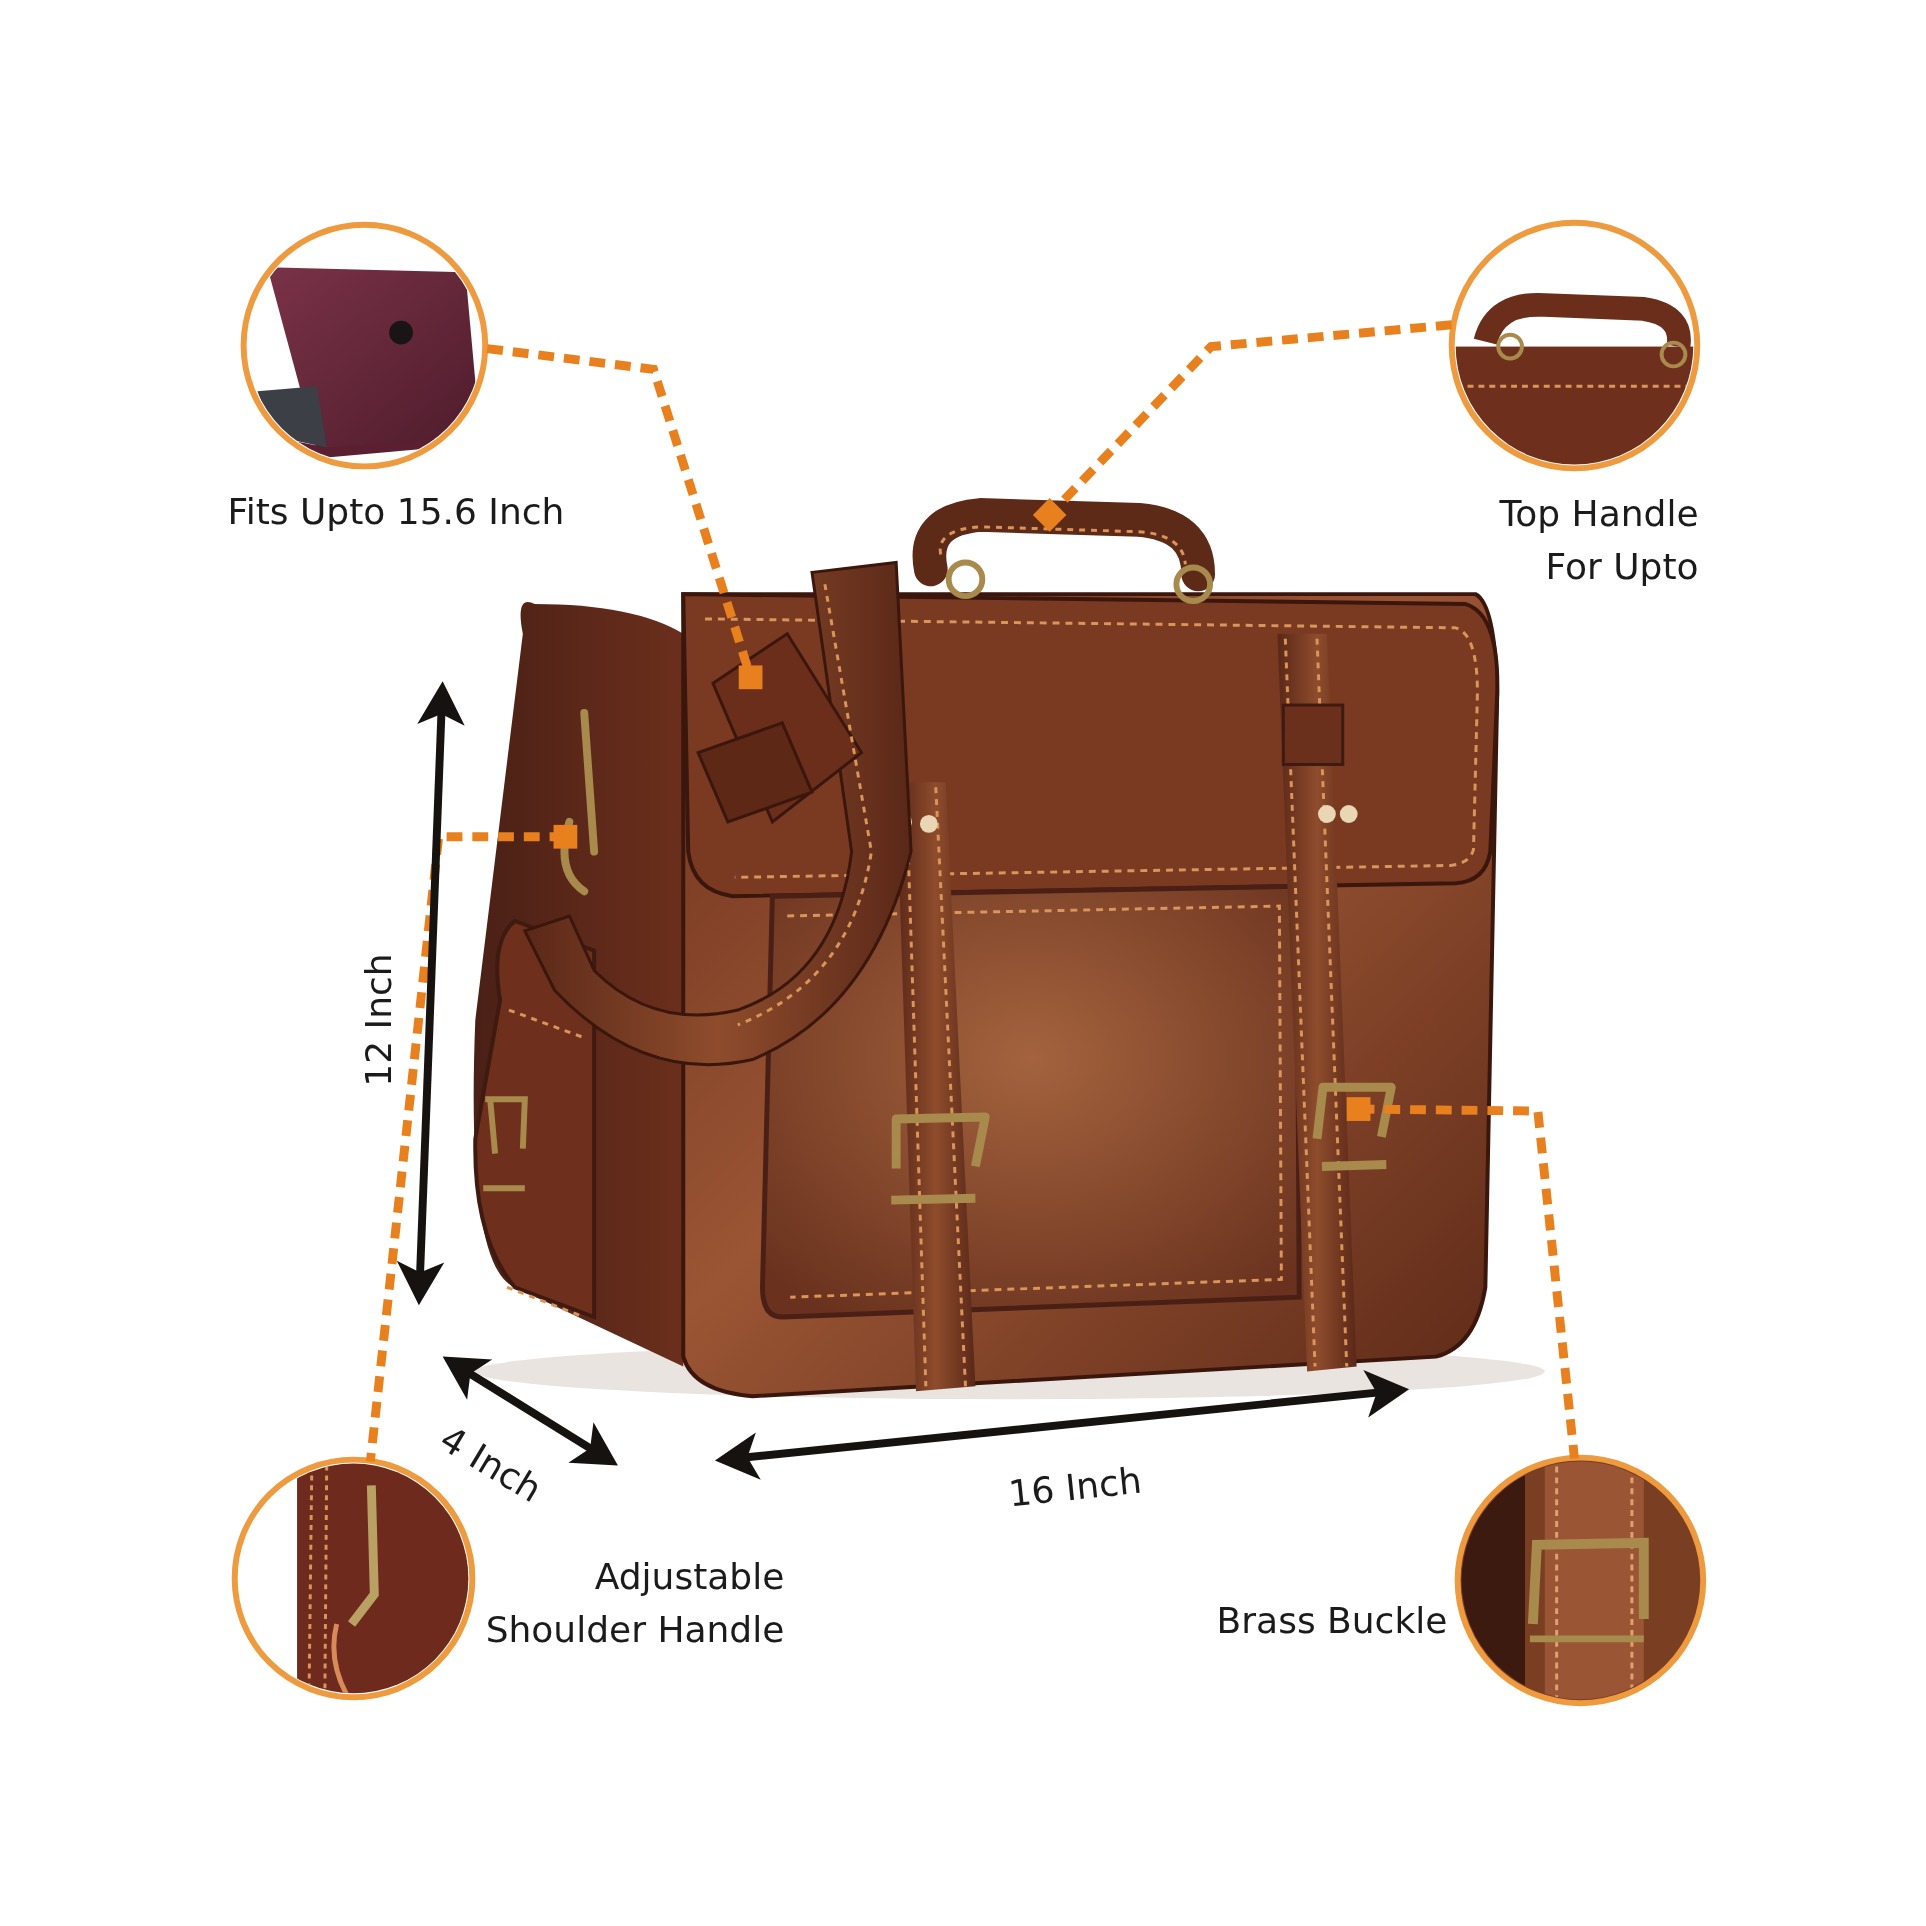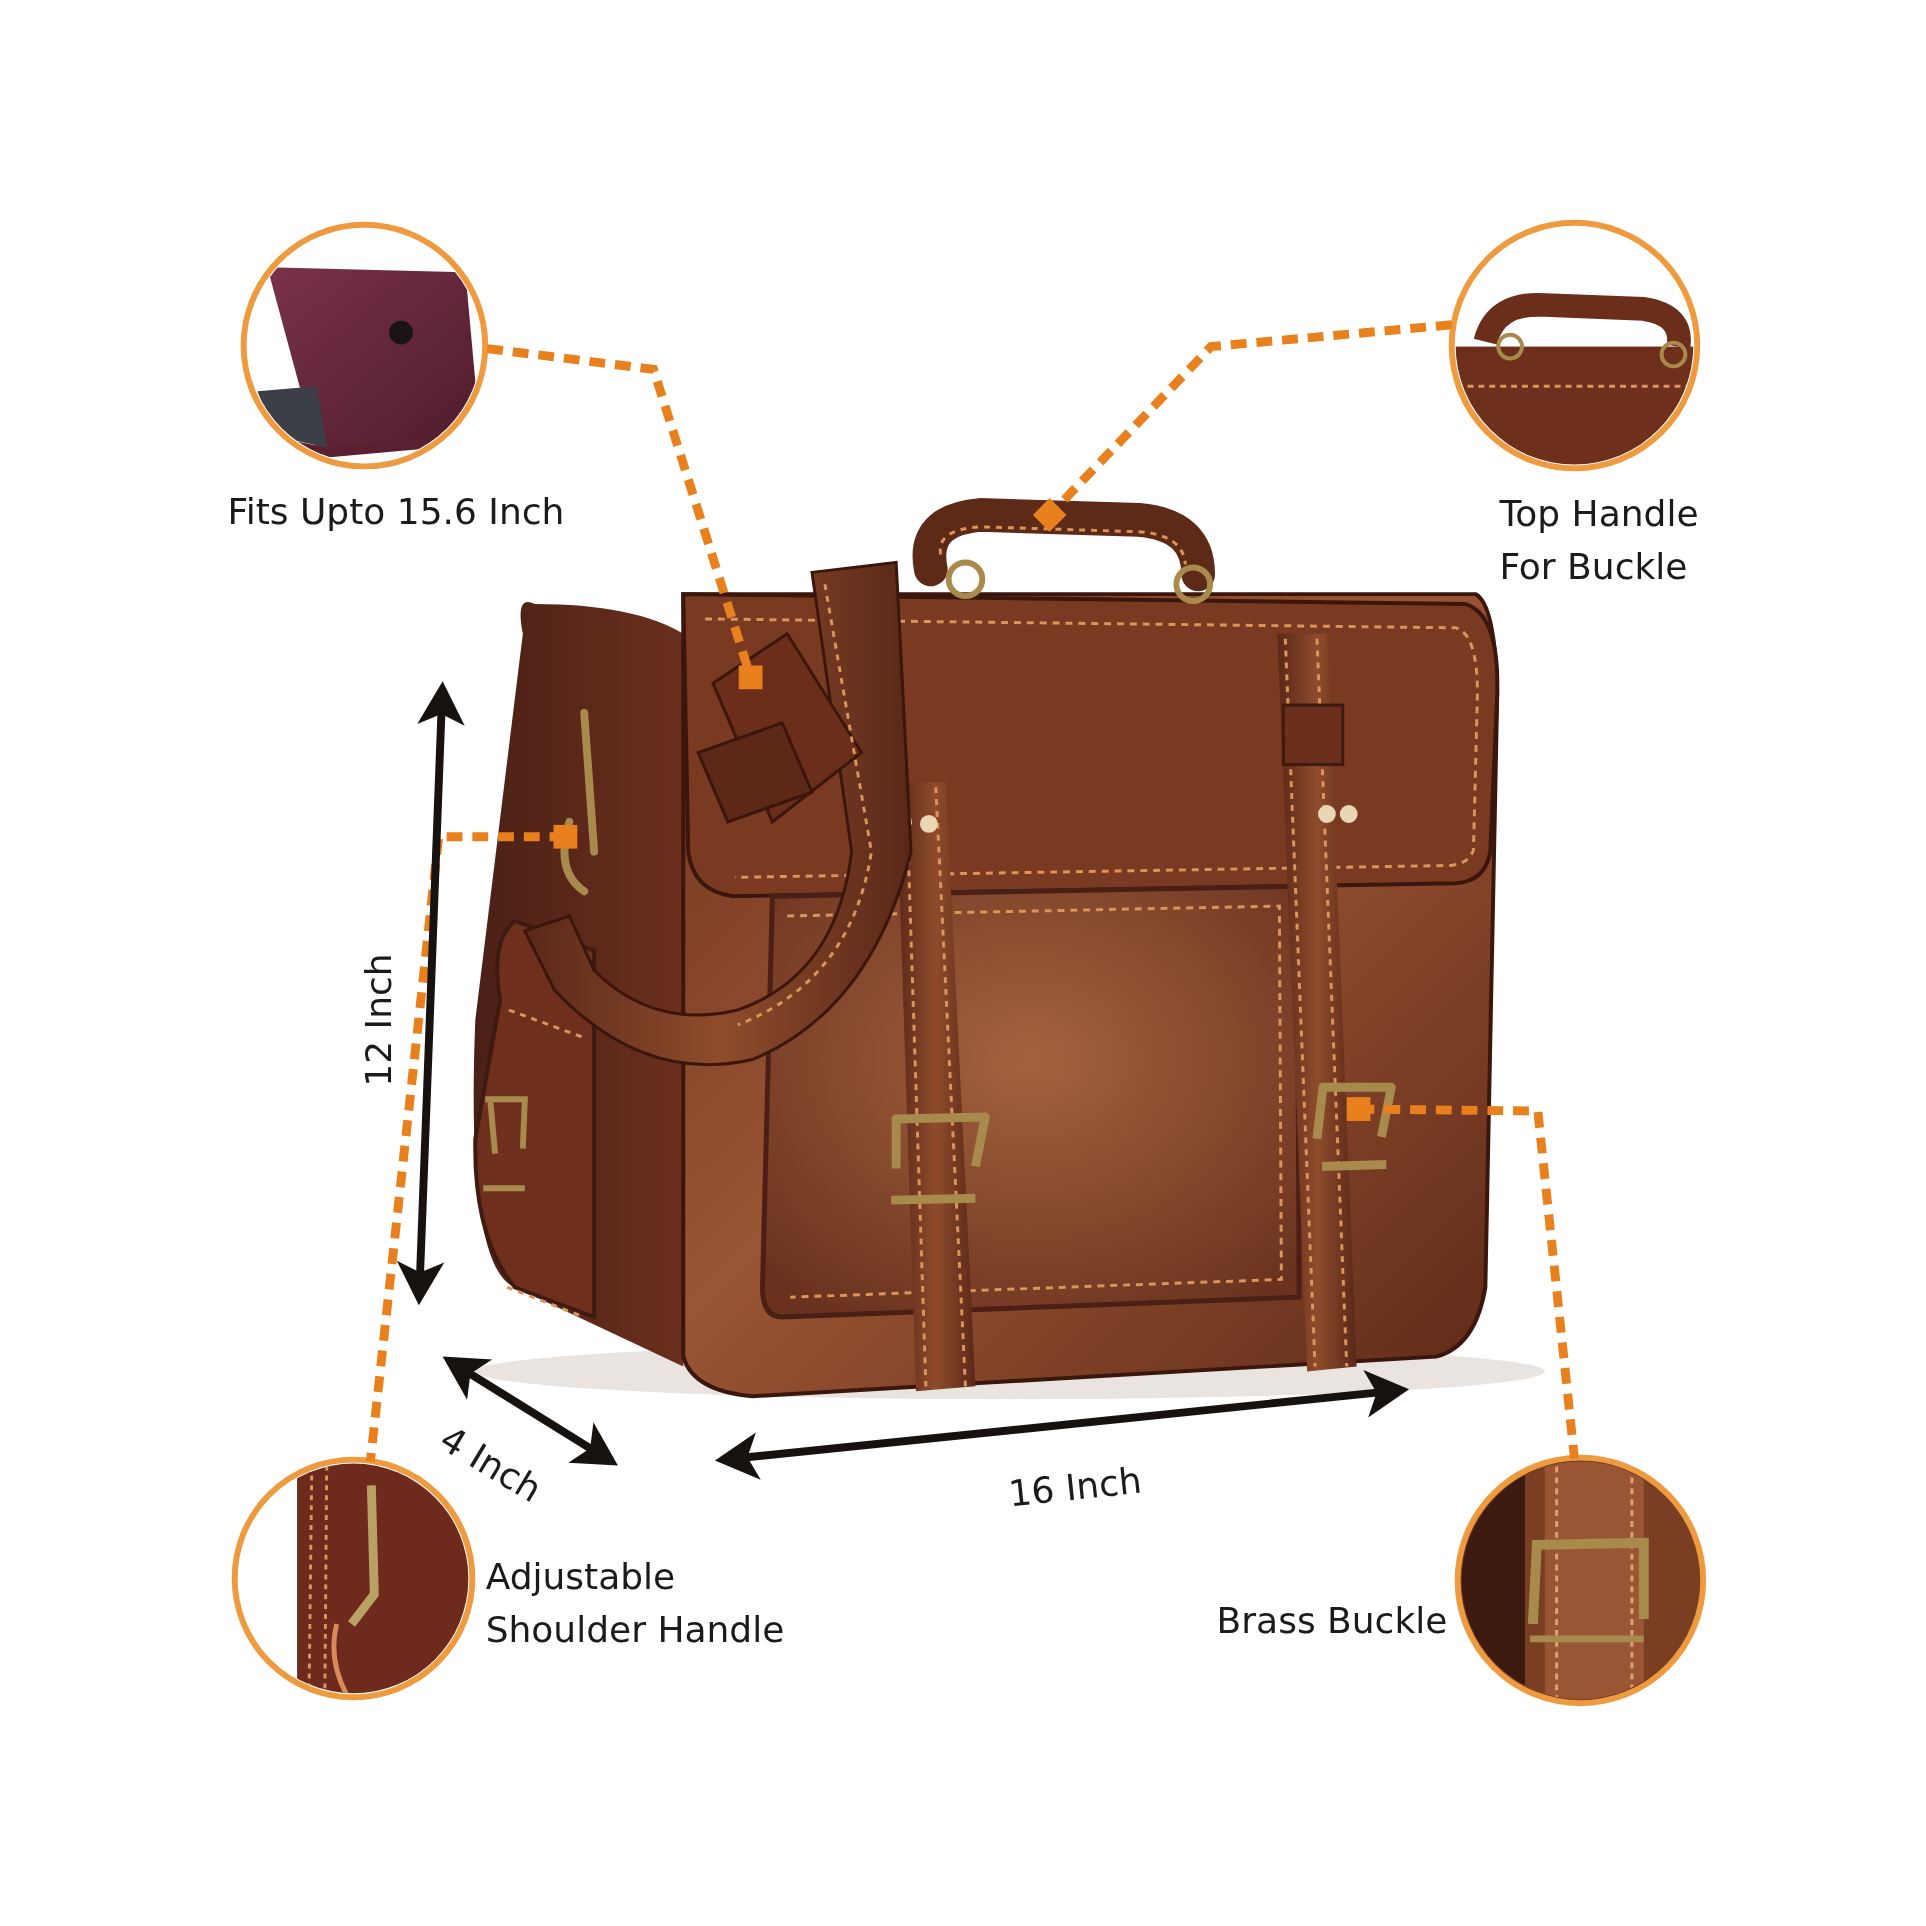--- a/index.html
+++ b/index.html
@@ -1,19 +1,19 @@
 <!DOCTYPE html>
 <html><head>
 <meta charset="utf-8">
 <style>
   html,body{margin:0;padding:0;background:#ffffff;}
   #stage{position:relative;width:1927px;height:1927px;overflow:hidden;background:#fff;
     font-family:"DejaVu Sans","Liberation Sans",sans-serif;color:#1a1a1a;}
   svg#art{position:absolute;left:0;top:0;width:1927px;height:1927px;}
-  .label{position:absolute;font-size:36px;line-height:53px;text-align:left;white-space:nowrap;color:#1b1b1b;}
+  .label{position:absolute;font-size:36px;line-height:53px;text-align:right;white-space:nowrap;color:#1b1b1b;}
   .dim{position:absolute;font-size:36px;white-space:nowrap;color:#1b1b1b;transform-origin:center center;}
 </style>
 </head>
 <body>
 
 <div id="stage">
   <svg id="art" viewBox="0 0 1946 1946" xmlns="http://www.w3.org/2000/svg">
     <defs>
       <linearGradient id="gFront" x1="0" y1="0" x2="1" y2="1">
         <stop offset="0" stop-color="#6E321E"></stop>
@@ -182,21 +182,21 @@
           <polygon points="722,1475 763.3175833830816,1446.6299928906935 754.8272996428365,1471.6282944732036 768.221882331149,1494.3787923711827" fill="#161210"></polygon>
         </g>
       </g>
   </svg>
 
   <div class="label" id="lbl-laptop" style="left: 396px; top: 485px; transform: translate(-50%, 0px);">
     <div>Fits Upto 15.6 Inch</div>
   </div>
   <div class="label" id="lbl-handle" style="left: 1599px; top: 487px; transform: translate(-50%, 0px);">
     <div>Top Handle</div>
-    <div>For Buckle</div>
+    <div>For Upto</div>
   </div>
   <div class="label" id="lbl-strap" style="left: 635px; top: 1578px; transform: translate(-50%, -50%); margin-top: 25px;">
     <div>Adjustable</div>
     <div>Shoulder Handle</div>
   </div>
   <div class="label" id="lbl-buckle" style="left: 1332px; top: 1620px; transform: translate(-50%, -50%);">
     <div>Brass Buckle</div>
   </div>
 
   <div class="dim" id="dim-0" style="left: 378px; top: 1020px; transform: translate(-50%, -50%) rotate(-90deg);">12 Inch</div>

